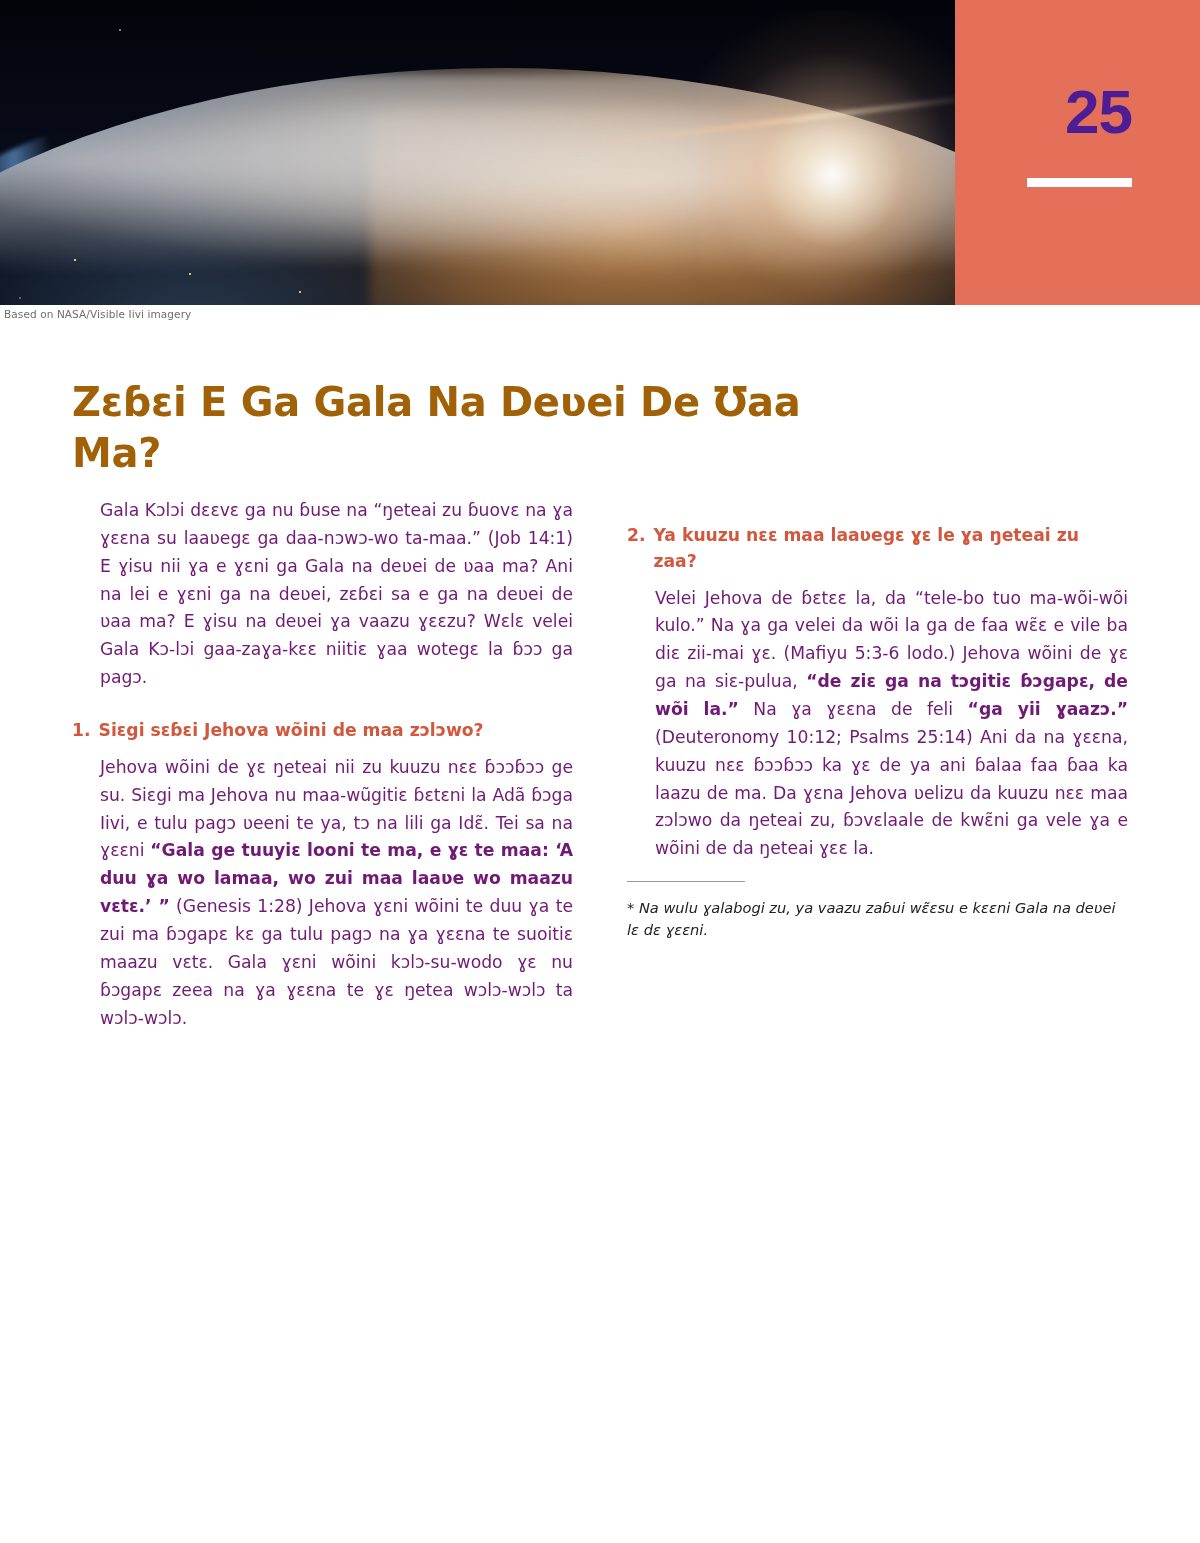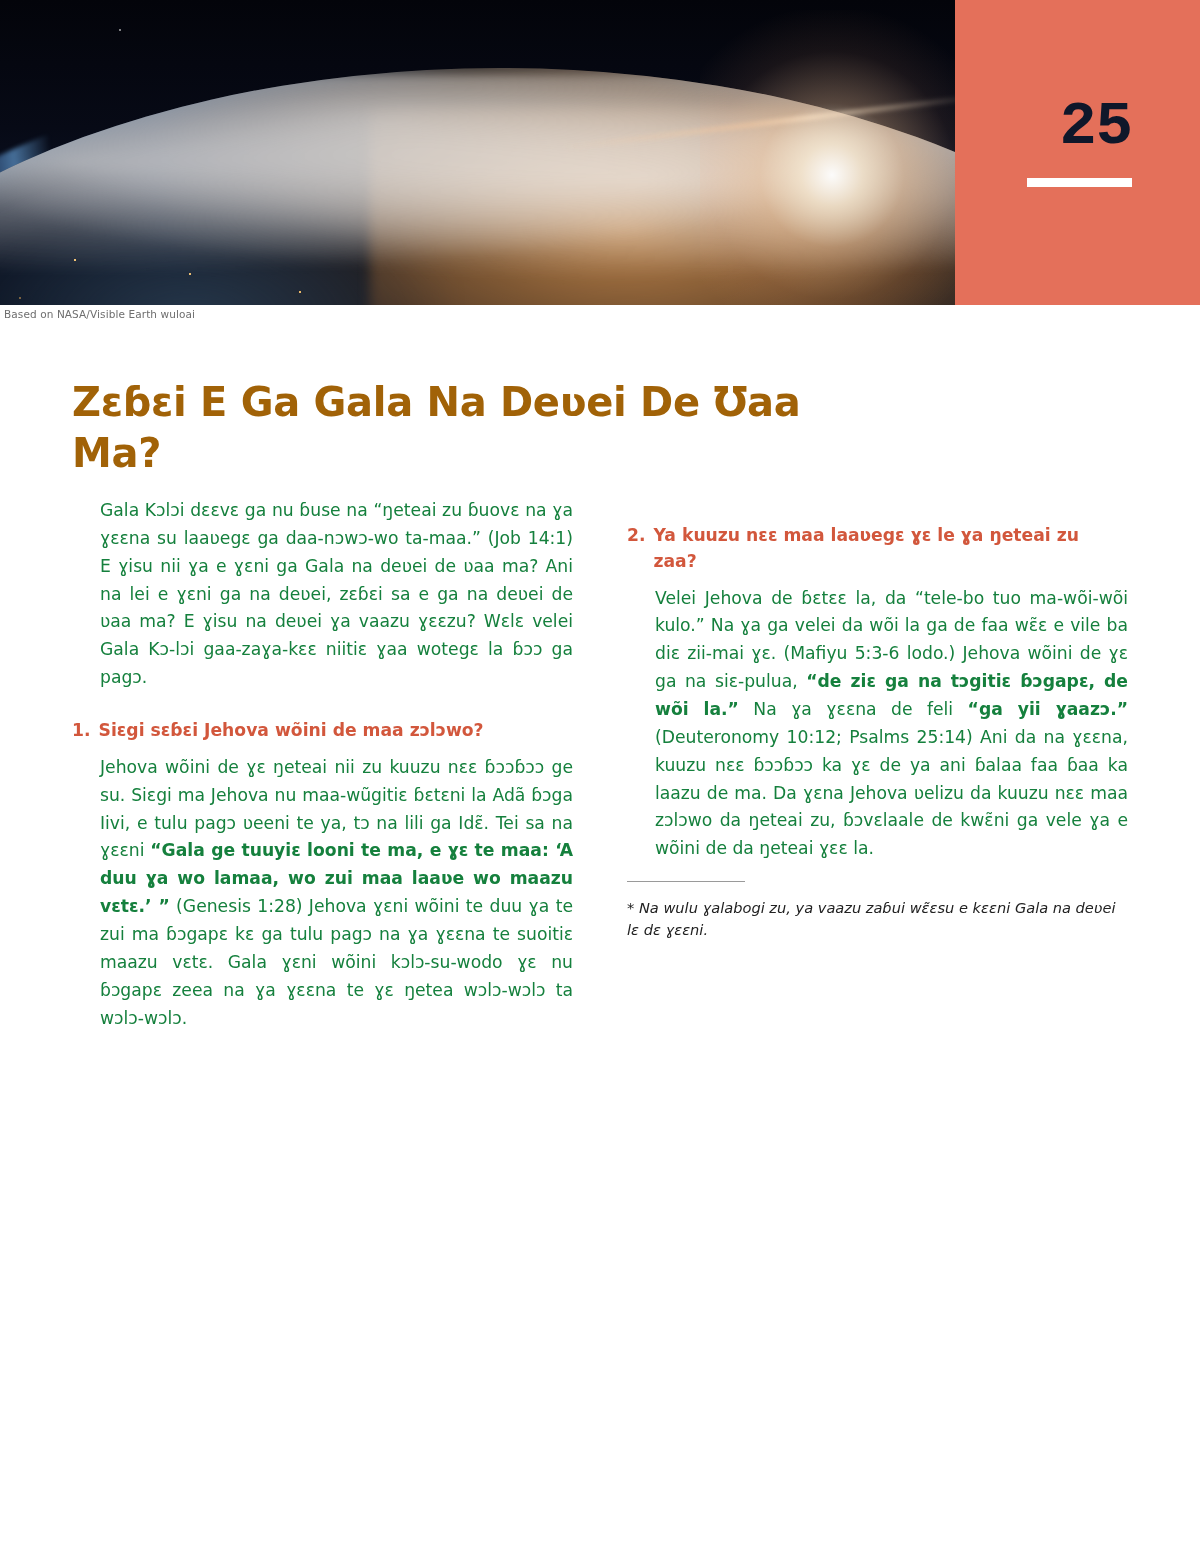--- a/index.html
+++ b/index.html
@@ -138,23 +138,23 @@
     position: absolute;
     top: 0;
     left: 955px;
     width: 245px;
     height: 305px;
     background: #e4705a;
   }
   .hero-number {
     position: absolute;
     right: 68px;
-    top: 96px;
-    color: #0f172a;
-    font-family: Liberation Mono, monospace;
+    top: 81px;
+    color: #4c1d95;
+    font-family: Liberation Sans, sans-serif;
     font-size: 62px;
     font-weight: bold;
     letter-spacing: -1px;
     line-height: 1;
   }
   .hero-number-rule {
     position: absolute;
     right: 68px;
     top: 178px;
     width: 105px;
@@ -195,21 +195,21 @@
     gap: 54px;
   }
   .col {
     width: 501px;
   }
   .para {
     font-size: 17.2px;
     line-height: 1.62;
     text-align: justify;
     margin: 0 0 0 0;
-    color: #15803d;
+    color: #701a75;
     font-family: "DejaVu Sans", sans-serif;
   }
   .para.indent {
     padding-left: 28px;
   }
   .q-heading {
     font-size: 17.2px;
     line-height: 1.5;
     font-weight: bold;
     color: #d2573c;
@@ -249,21 +249,21 @@
       <div class="citylights"></div>
     </div>
     <div class="sunflare"></div>
     <div class="flare-streak"></div>
   </div>
   <div class="hero-number-panel">
     <div class="hero-number">25</div>
     <div class="hero-number-rule"></div>
   </div>
 </div>
-<div class="credit">Based on NASA/Visible Earth wuloai</div>
+<div class="credit">Based on NASA/Visible Iivi imagery</div>
 
 <h1 class="article-title">Zɛɓɛi E Ga Gala Na Deʋei De Ʊaa Ma?</h1>
 
 <div class="columns">
 
   <div class="col">
     <p class="para indent">Gala Kɔlɔi dɛɛvɛ ga nu ɓuse na “ŋeteai zu ɓuovɛ na ɣa ɣɛɛna su laaʋegɛ ga daa-nɔwɔ-wo ta-maa.” (Job 14:1) E ɣisu nii ɣa e ɣɛni ga Gala na deʋei de ʋaa ma? Ani na lei e ɣɛni ga na deʋei, zɛɓɛi sa e ga na deʋei de ʋaa ma? E ɣisu na deʋei ɣa vaazu ɣɛɛzu? Wɛlɛ velei Gala Kɔ-lɔi gaa-zaɣa-kɛɛ niitiɛ ɣaa wotegɛ la ɓɔɔ ga pagɔ.</p>
 
     <div class="q-heading">
       <span class="q-num">1.</span>

